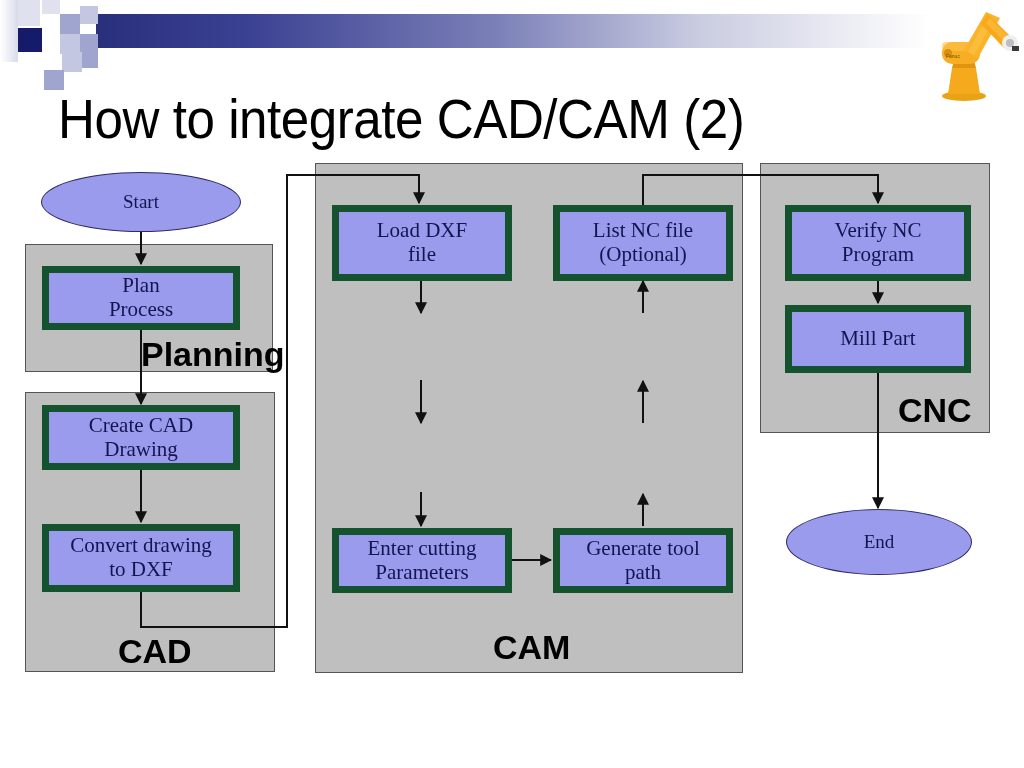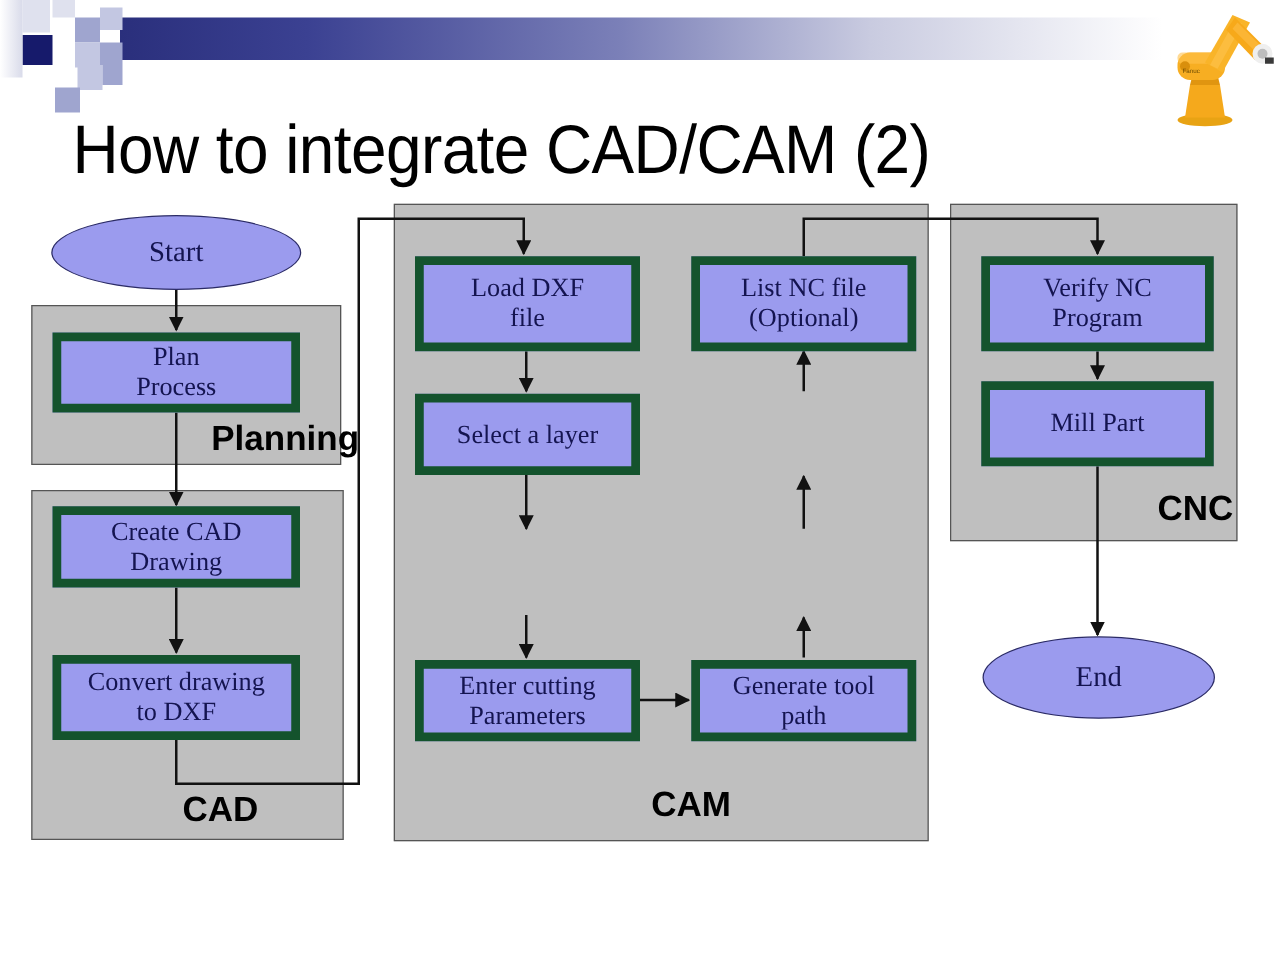--- a/index.html
+++ b/index.html
@@ -66,25 +66,24 @@
   .group-box {
     position: absolute;
     background: #bfbfbf;
     border: 1px solid #555555;
     box-sizing: border-box;
   }
   .group-label {
     position: absolute;
     font-family: "Liberation Sans", sans-serif;
     font-weight: bold;
-    font-size: 28px;
+    font-size: 34px;
     color: #000000;
     white-space: nowrap;
     line-height: 1;
-    padding-left: 28px;
   }
 
   .node {
     position: absolute;
     background: #9b9bee;
     border: 7px solid #14532d;
     box-sizing: border-box;
     display: flex;
     align-items: center;
     justify-content: center;
@@ -100,21 +99,21 @@
     position: absolute;
     background: #9b9bee;
     border: 1px solid #2b2b66;
     border-radius: 50%;
     box-sizing: border-box;
     display: flex;
     align-items: center;
     justify-content: center;
     text-align: center;
     font-family: "Liberation Serif", serif;
-    font-size: 23px;
+    font-size: 19px;
     color: #141450;
   }
 
   
   #connectors {
     position: absolute;
     left: 0; top: 0;
     width: 1024px; height: 768px;
     pointer-events: none;
   }
@@ -218,23 +217,20 @@
   <div class="node" style="left:42px; top:405px; width:198px; height:65px;">
     <span>Create CAD<br>Drawing</span>
   </div>
   <div class="node" style="left:42px; top:524px; width:198px; height:68px;">
     <span>Convert drawing<br>to DXF</span>
   </div>
 
   <div class="node" style="left:332px; top:205px; width:180px; height:76px;">
     <span>Load DXF<br>file</span>
   </div>
-  <div class="node" style="left:332px; top:315px; width:180px; height:65px;">
-    <span>Select a layer</span>
-  </div>
   <div class="node" style="left:332px; top:528px; width:180px; height:65px;">
     <span>Enter cutting<br>Parameters</span>
   </div>
 
   <div class="node" style="left:553px; top:205px; width:180px; height:76px;">
     <span>List NC file<br>(Optional)</span>
   </div>
   <div class="node" style="left:553px; top:528px; width:180px; height:65px;">
     <span>Generate tool<br>path</span>
   </div>

